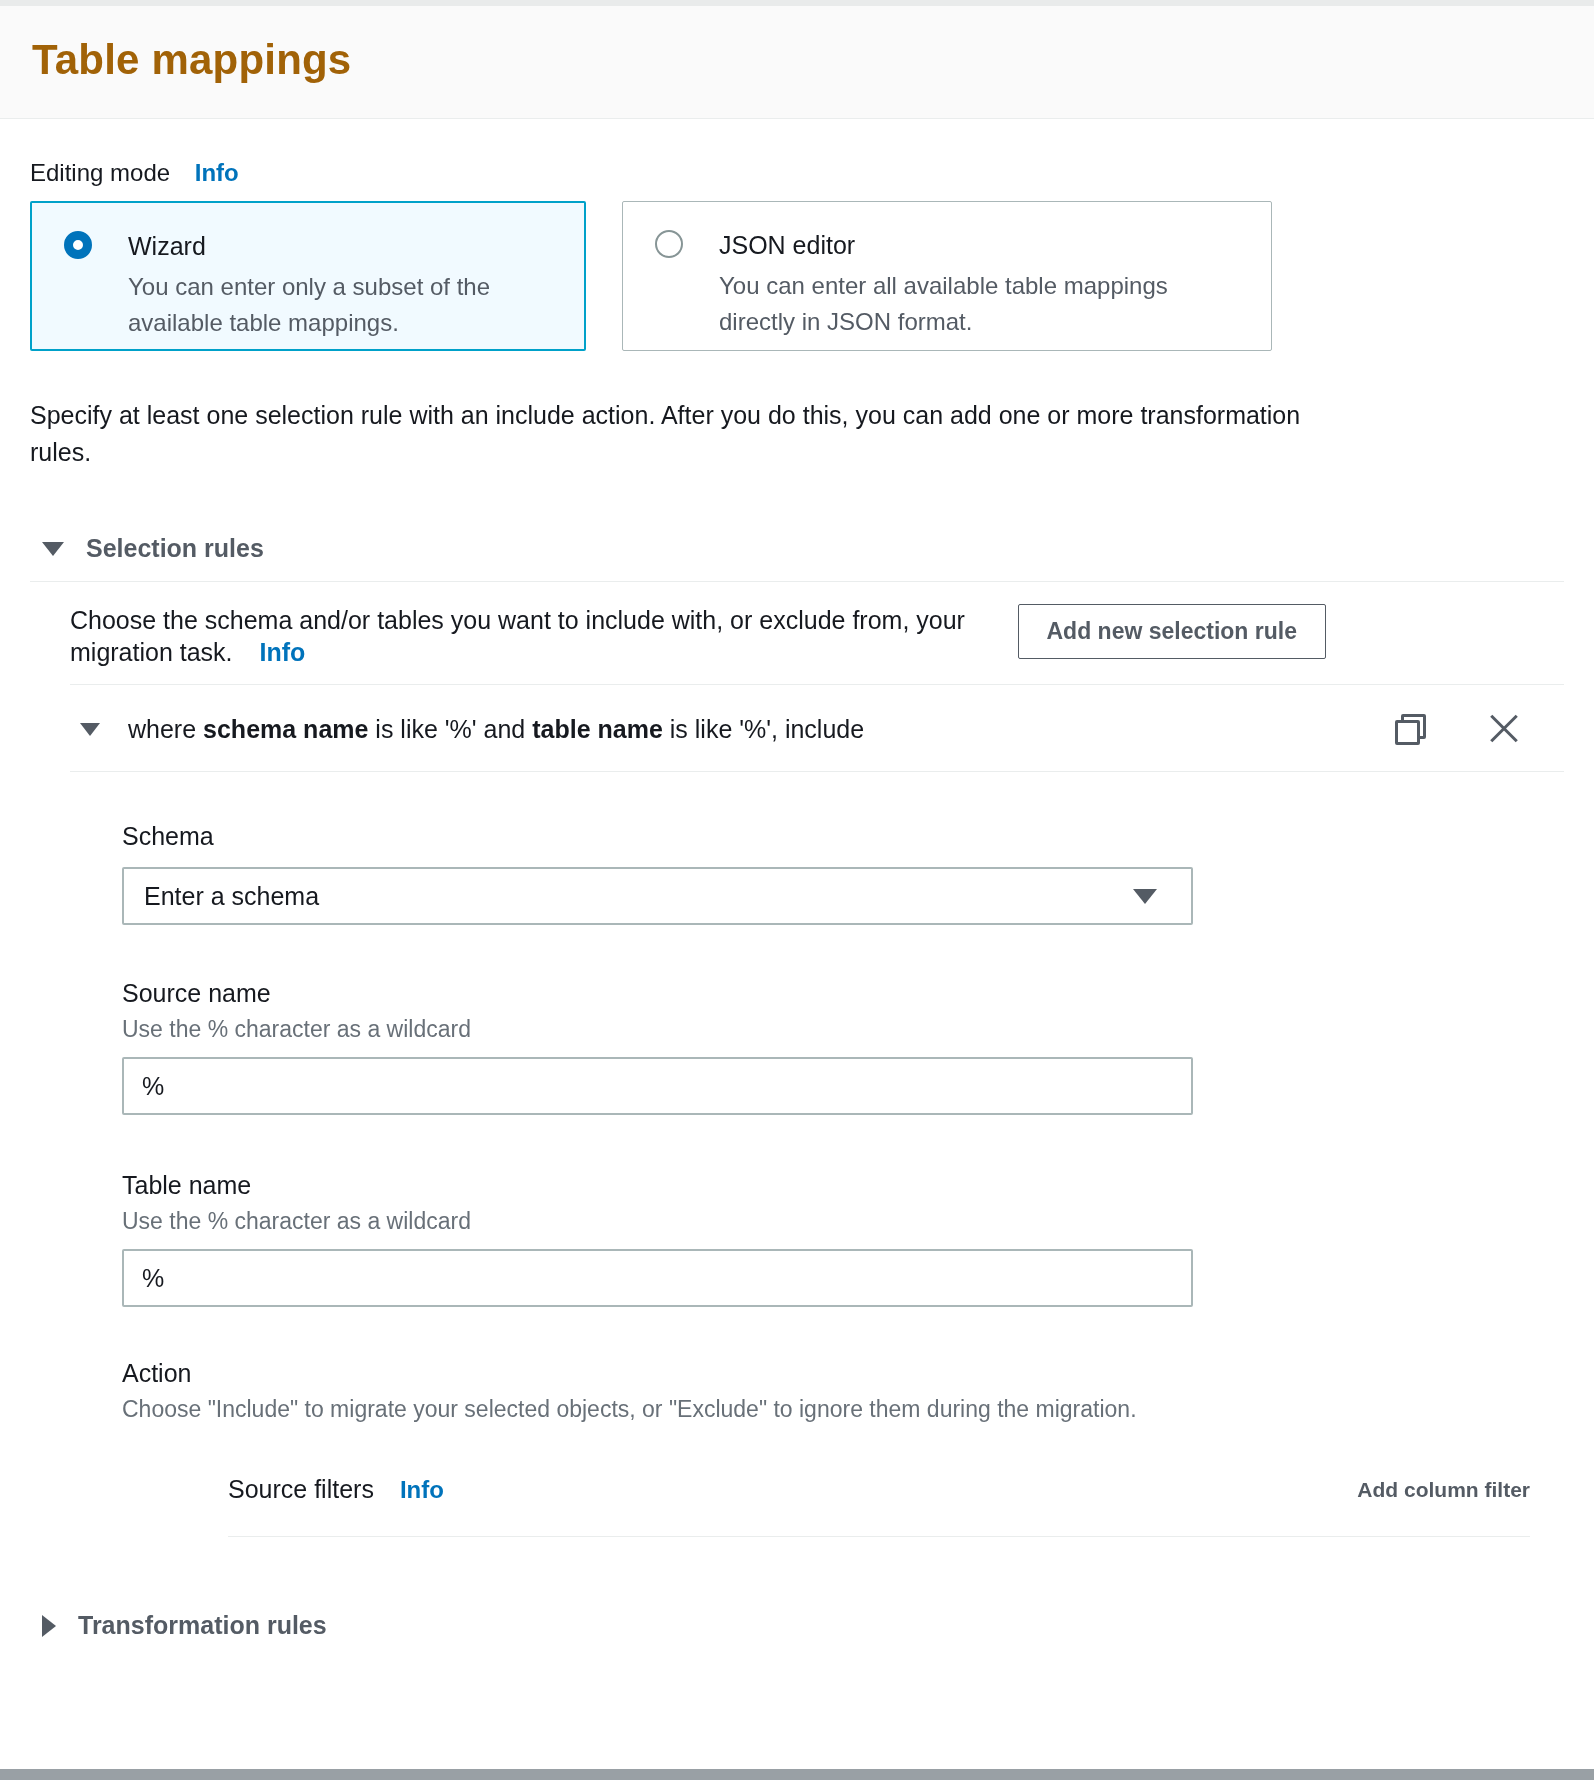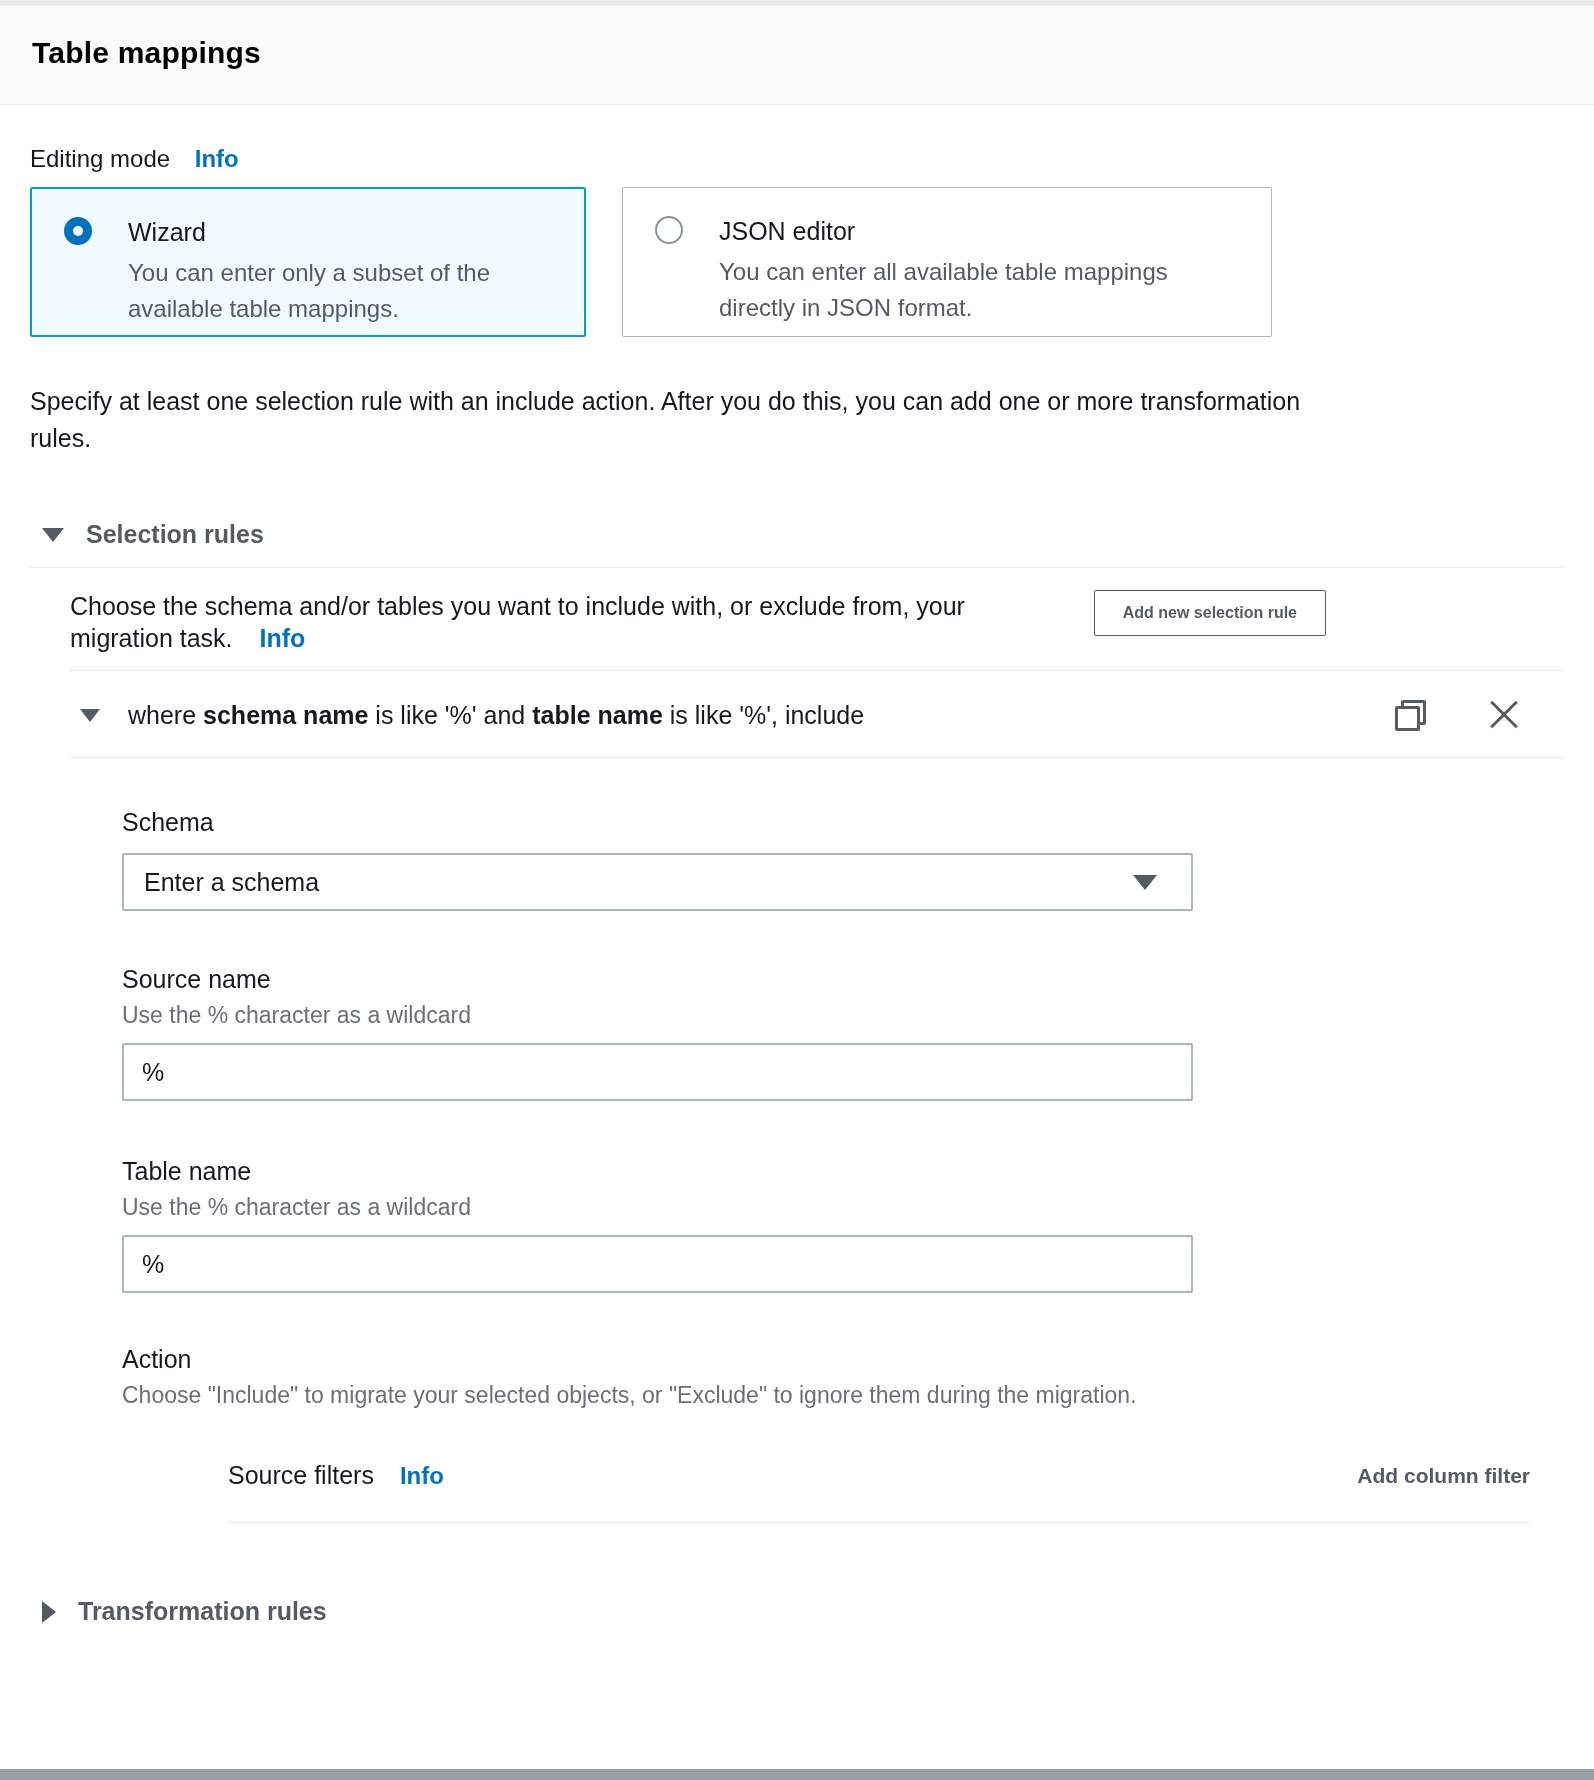--- a/index.html
+++ b/index.html
@@ -9,21 +9,21 @@
     font-family:"Liberation Sans", sans-serif;
     font-size:24px;
   }
   
   .top-strip{height:6px;background:#e9ebeb;}
   .panel-header{
     background:#fafafa;border-bottom:1px solid #eaeded;
     padding:30px 32px 34px 32px;
   }
   .panel-header h1{
-    margin:0;font-size:30px;font-weight:700;color:#000000;letter-spacing:0.2px;
+    margin:0;font-size:42px;font-weight:700;color:#a16207;letter-spacing:0.2px;
   }
   
   .content{padding:0 30px;}
   .info-link{color:#0073bb;font-weight:700;text-decoration:none;cursor:pointer;}
   .divider{border:none;border-top:1px solid #eaeded;margin:0;}
   
   .field-row-label{margin-top:40px;font-size:24px;color:#16191f;}
   .field-row-label .info-link{margin-left:18px;}
   .cards{display:flex;gap:36px;margin-top:14px;}
   .mode-card{
@@ -51,21 +51,21 @@
   .tri-right{width:0;height:0;border-top:11px solid transparent;border-bottom:11px solid transparent;border-left:14px solid #545b64;}
   .section-header-rule{margin-top:18px;}
   
   .section-content{padding-left:40px;}
   .desc-action-row{margin-top:22px;display:flex;align-items:flex-start;}
   .section-desc{max-width:905px;font-size:25px;line-height:32px;color:#16191f;}
   .section-desc .info-link{margin-left:20px;}
   .btn-secondary{
     box-sizing:border-box;margin-left:auto;margin-right:238px;
     background:#ffffff;border:1px solid #545b64;border-radius:2px;
-    color:#545b64;font-weight:700;font-size:16px;
+    color:#545b64;font-weight:700;font-size:23px;
     font-family:"Liberation Sans", sans-serif;
     padding:13px 28px;cursor:pointer;white-space:nowrap;
   }
   .rule-divider{margin-top:16px;}
   .rule-row{
     display:flex;align-items:center;
     padding:28px 44px 26px 10px;
   }
   .rule-tri{width:0;height:0;border-left:10px solid transparent;border-right:10px solid transparent;border-top:13px solid #545b64;cursor:pointer;}
   .rule-summary{margin-left:28px;font-size:25px;color:#16191f;}

